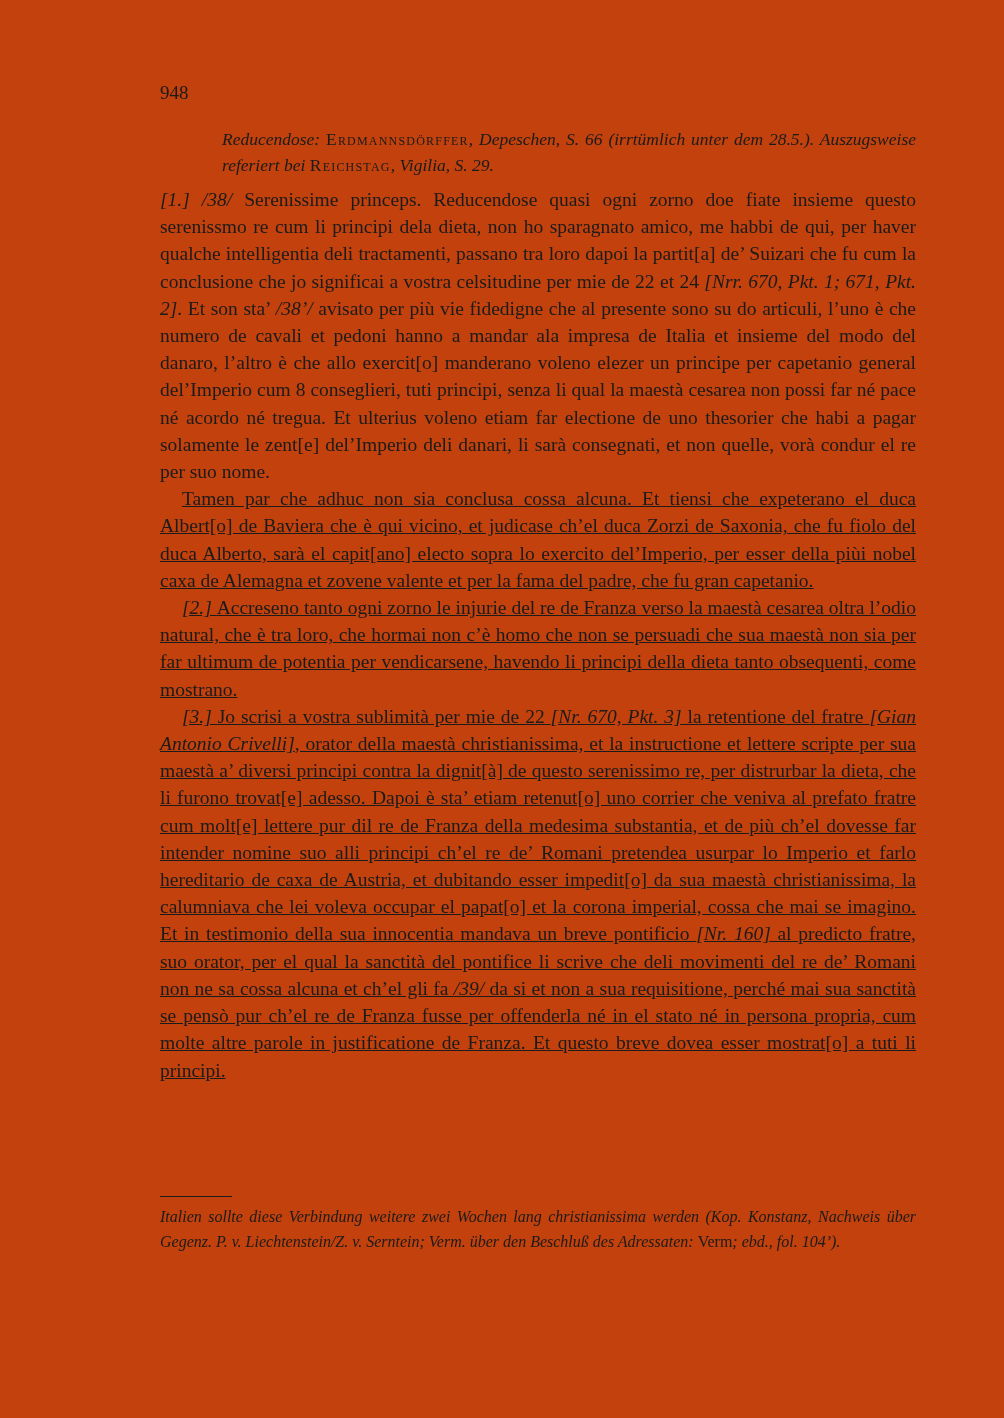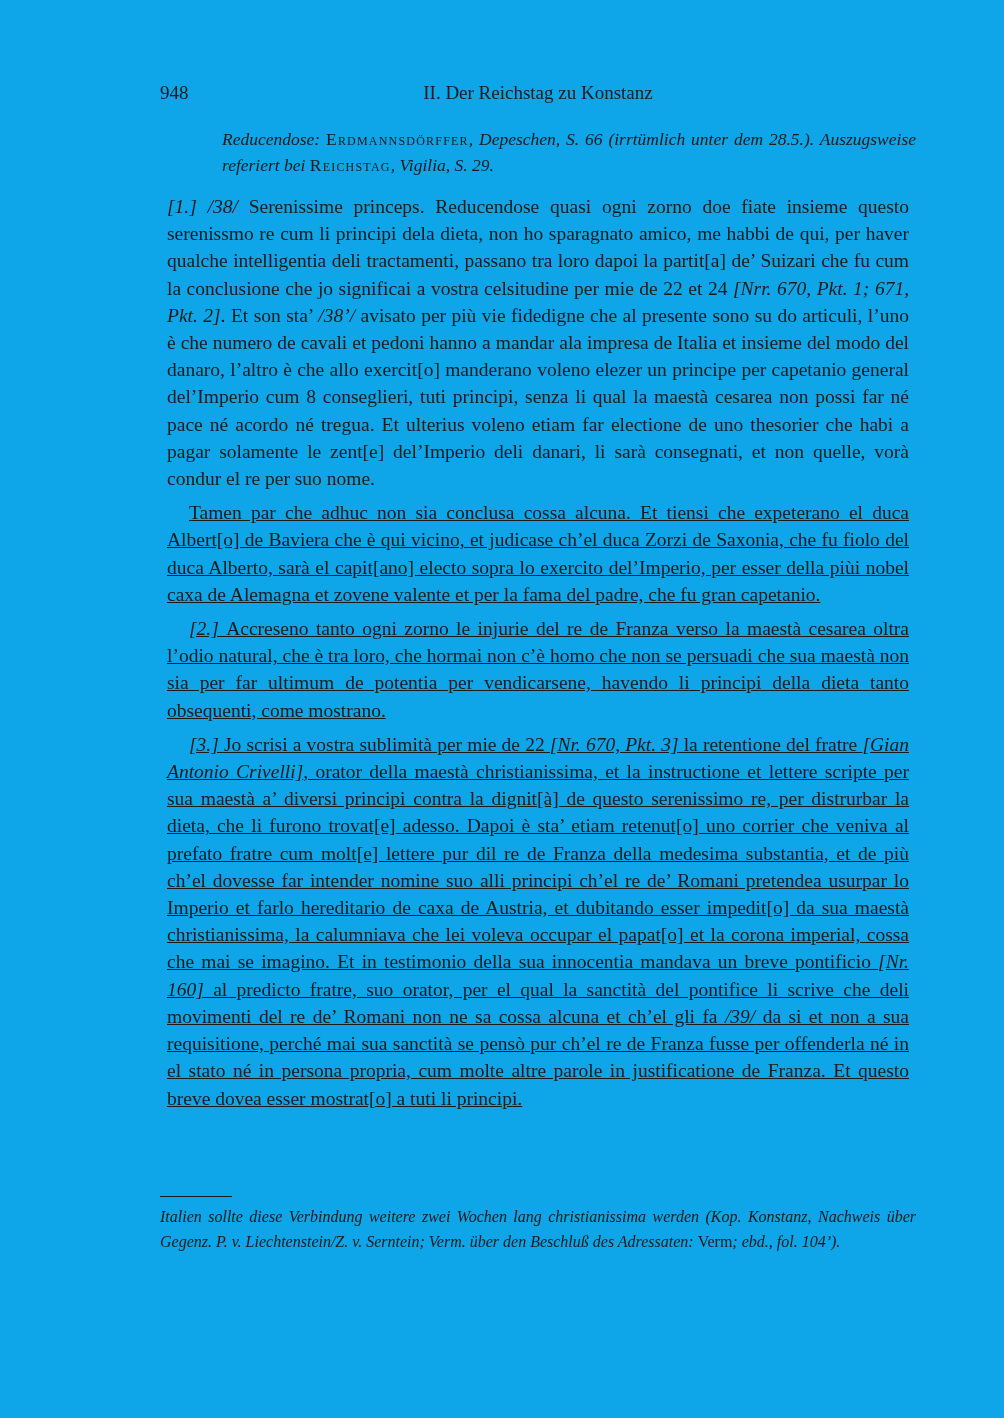--- a/index.html
+++ b/index.html
@@ -5,21 +5,21 @@
   html, body { margin: 0; padding: 0; }
   body {
     width: 1004px; height: 1418px;
     background: #fbfaf6;
     font-family: "Liberation Serif", "DejaVu Serif", serif;
     color: #1b1b1b;
   }
   .page {
     position: relative;
     width: 1004px; height: 1418px;
-    background: #0ea5e9;
+    background: #c2410c;
     overflow: hidden;
   }
   .column { position: absolute; left: 160px; width: 756px; }
 
   .pagehead { top: 82px; height: 28px; font-size: 19px; }
   .page-number { position: absolute; left: 0; top: 0; }
   .running-head { position: absolute; left: 0; right: 0; text-align: center; }
 
   .regest {
     top: 126px;
@@ -30,21 +30,21 @@
     text-align: justify;
     font-style: italic;
   }
 
   .body-text {
     top: 186px;
     font-size: 19.5px;
     line-height: 27.2px;
     text-align: justify;
   }
-  p.para { margin: 7px; }
+  p.para { margin: 0; }
   p.para.indent { text-indent: 22px; text-decoration: underline; }
 
   .run-i { font-style: italic; }
   .run-n { font-style: normal; }
   .run-sc { font-style: normal; font-variant: small-caps; letter-spacing: 1.2px; }
 
   .footnote-block { position: absolute; left: 160px; top: 1196px; width: 756px; }
   .footnote-rule {
     width: 72px; height: 0;
     border-top: 1.5px solid #1b1b1b;
@@ -57,21 +57,20 @@
     font-style: italic;
   }
 </style>
 </head>
 <body>
 
 <div class="page">
 
   <div class="column pagehead">
     <span class="page-number">948</span>
-    <span class="running-head">II. Der Reichstag zu Konstanz</span>
   </div>
 
   <div class="column regest"><span class="run-i">Reducendose: </span><span class="run-sc">Erdmannsdörffer</span><span class="run-i">, Depeschen, S. 66 (irrtümlich unter dem 28.5.). Auszugsweise referiert bei </span><span class="run-sc">Reichstag</span><span class="run-i">, Vigilia, S. 29.</span></div>
 
   <div class="column body-text" id="body-paragraphs">
       <p class="para"><span class="run-i">[1.] /38/ </span><span class="run-n">Serenissime princeps. Reducendose quasi ogni zorno doe fiate insieme questo serenissmo re cum li principi dela dieta, non ho sparagnato amico, me habbi de qui, per haver qualche intelligentia deli tractamenti, passano tra loro dapoi la partit[a] de’ Suizari che fu cum la conclusione che jo significai a vostra celsitudine per mie de 22 et 24 </span><span class="run-i">[Nrr. 670, Pkt. 1; 671, Pkt. 2]</span><span class="run-n">. Et son sta’ </span><span class="run-i">/38’/</span><span class="run-n"> avisato per più vie fidedigne che al presente sono su do articuli, l’uno è che numero de cavali et pedoni hanno a mandar ala impresa de Italia et insieme del modo del danaro, l’altro è che allo exercit[o] manderano voleno elezer un principe per capetanio general del’Imperio cum 8 conseglieri, tuti principi, senza li qual la maestà cesarea non possi far né pace né acordo né tregua. Et ulterius voleno etiam far electione de uno thesorier che habi a pagar solamente le zent[e] del’Imperio deli danari, li sarà consegnati, et non quelle, vorà condur el re per suo nome.</span></p>
       <p class="para indent"><span class="run-n">Tamen par che adhuc non sia conclusa cossa alcuna. Et tiensi che expeterano el duca Albert[o] de Baviera che è qui vicino, et judicase ch’el duca Zorzi de Saxonia, che fu fiolo del duca Alberto, sarà el capit[ano] electo sopra lo exercito del’Imperio, per esser della piùi nobel caxa de Alemagna et zovene valente et per la fama del padre, che fu gran capetanio.</span></p>
       <p class="para indent"><span class="run-i">[2.] </span><span class="run-n">Accreseno tanto ogni zorno le injurie del re de Franza verso la maestà cesarea oltra l’odio natural, che è tra loro, che hormai non c’è homo che non se persuadi che sua maestà non sia per far ultimum de potentia per vendicarsene, havendo li principi della dieta tanto obsequenti, come mostrano.</span></p>
       <p class="para indent"><span class="run-i">[3.] </span><span class="run-n">Jo scrisi a vostra sublimità per mie de 22 </span><span class="run-i">[Nr. 670, Pkt. 3]</span><span class="run-n"> la retentione del fratre </span><span class="run-i">[Gian Antonio Crivelli]</span><span class="run-n">, orator della maestà christianissima, et la instructione et lettere scripte per sua maestà a’ diversi principi contra la dignit[à] de questo serenissimo re, per distrurbar la dieta, che li furono trovat[e] adesso. Dapoi è sta’ etiam retenut[o] uno corrier che veniva al prefato fratre cum molt[e] lettere pur dil re de Franza della medesima substantia, et de più ch’el dovesse far intender nomine suo alli principi ch’el re de’ Romani pretendea usurpar lo Imperio et farlo hereditario de caxa de Austria, et dubitando esser impedit[o] da sua maestà christianissima, la calumniava che lei voleva occupar el papat[o] et la corona imperial, cossa che mai se imagino. Et in testimonio della sua innocentia mandava un breve pontificio </span><span class="run-i">[Nr. 160]</span><span class="run-n"> al predicto fratre, suo orator, per el qual la sanctità del pontifice li scrive che deli movimenti del re de’ Romani non ne sa cossa alcuna et ch’el gli fa </span><span class="run-i">/39/</span><span class="run-n"> da si et non a sua requisitione, perché mai sua sanctità se pensò pur ch’el re de Franza fusse per offenderla né in el stato né in persona propria, cum molte altre parole in justificatione de Franza. Et questo breve dovea esser mostrat[o] a tuti li principi.</span></p>
     </div>

